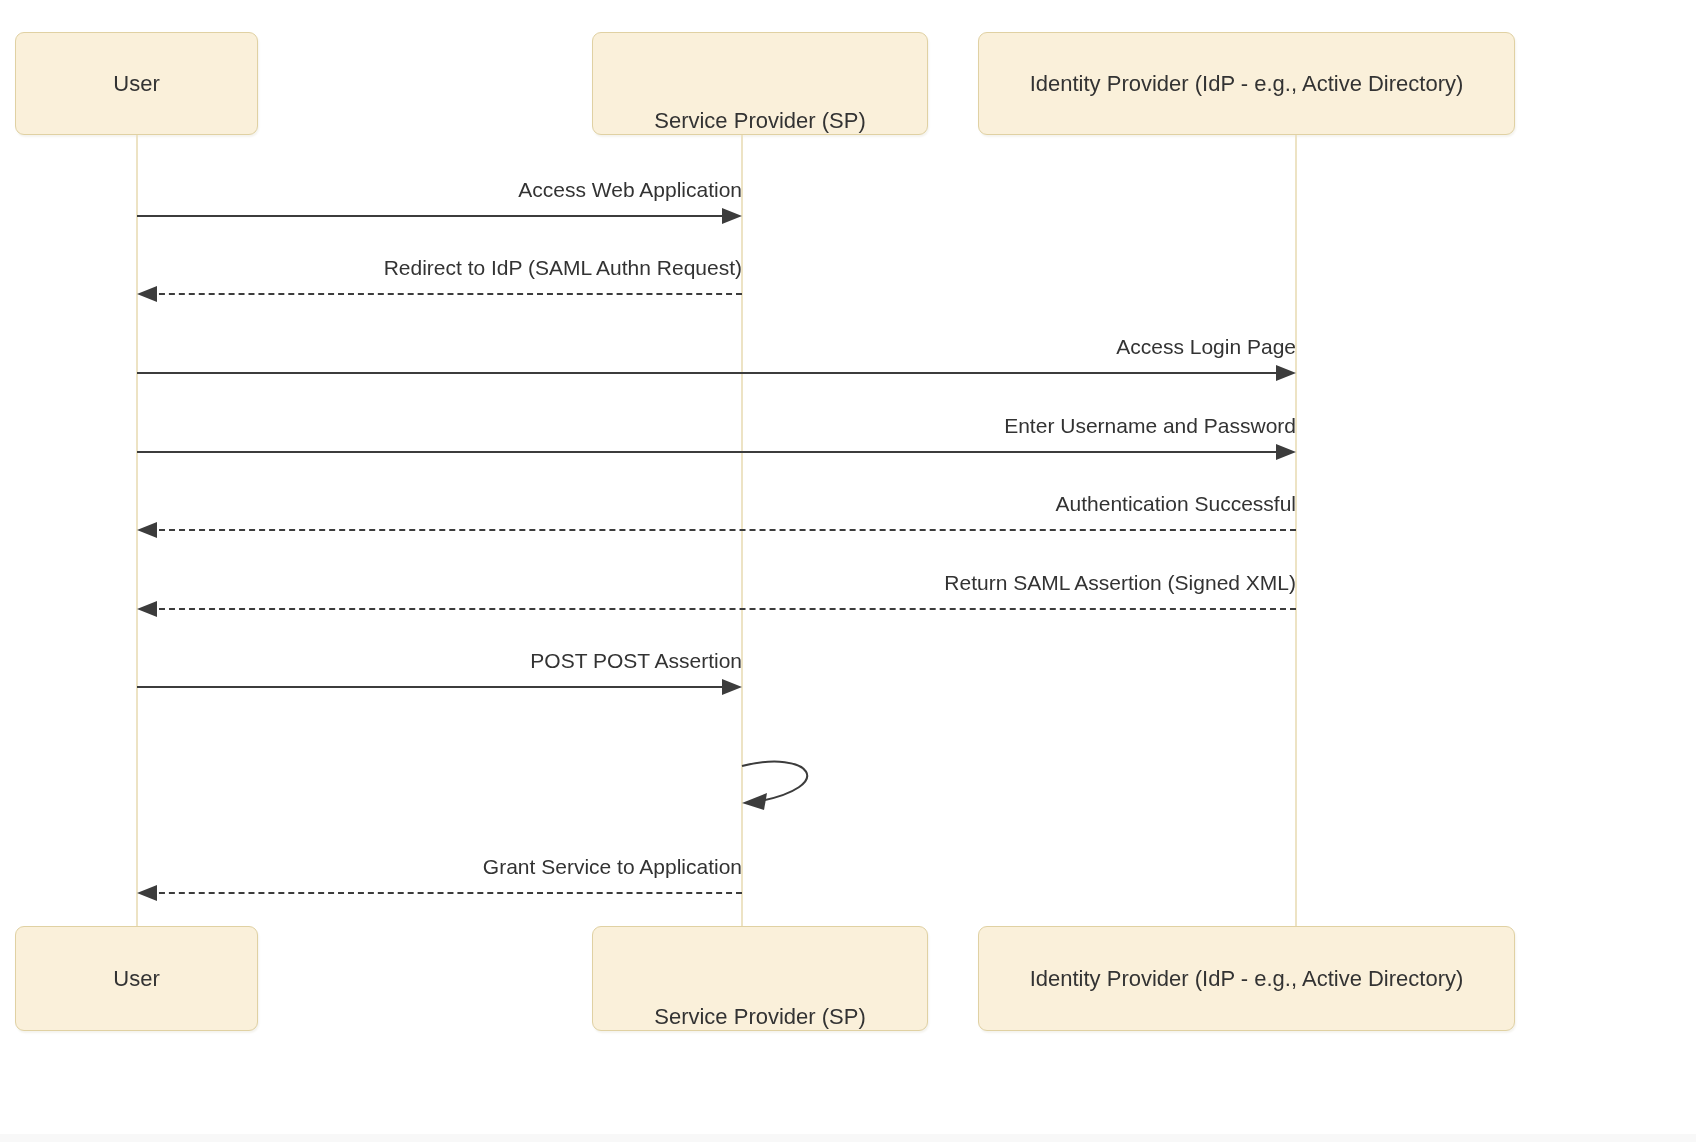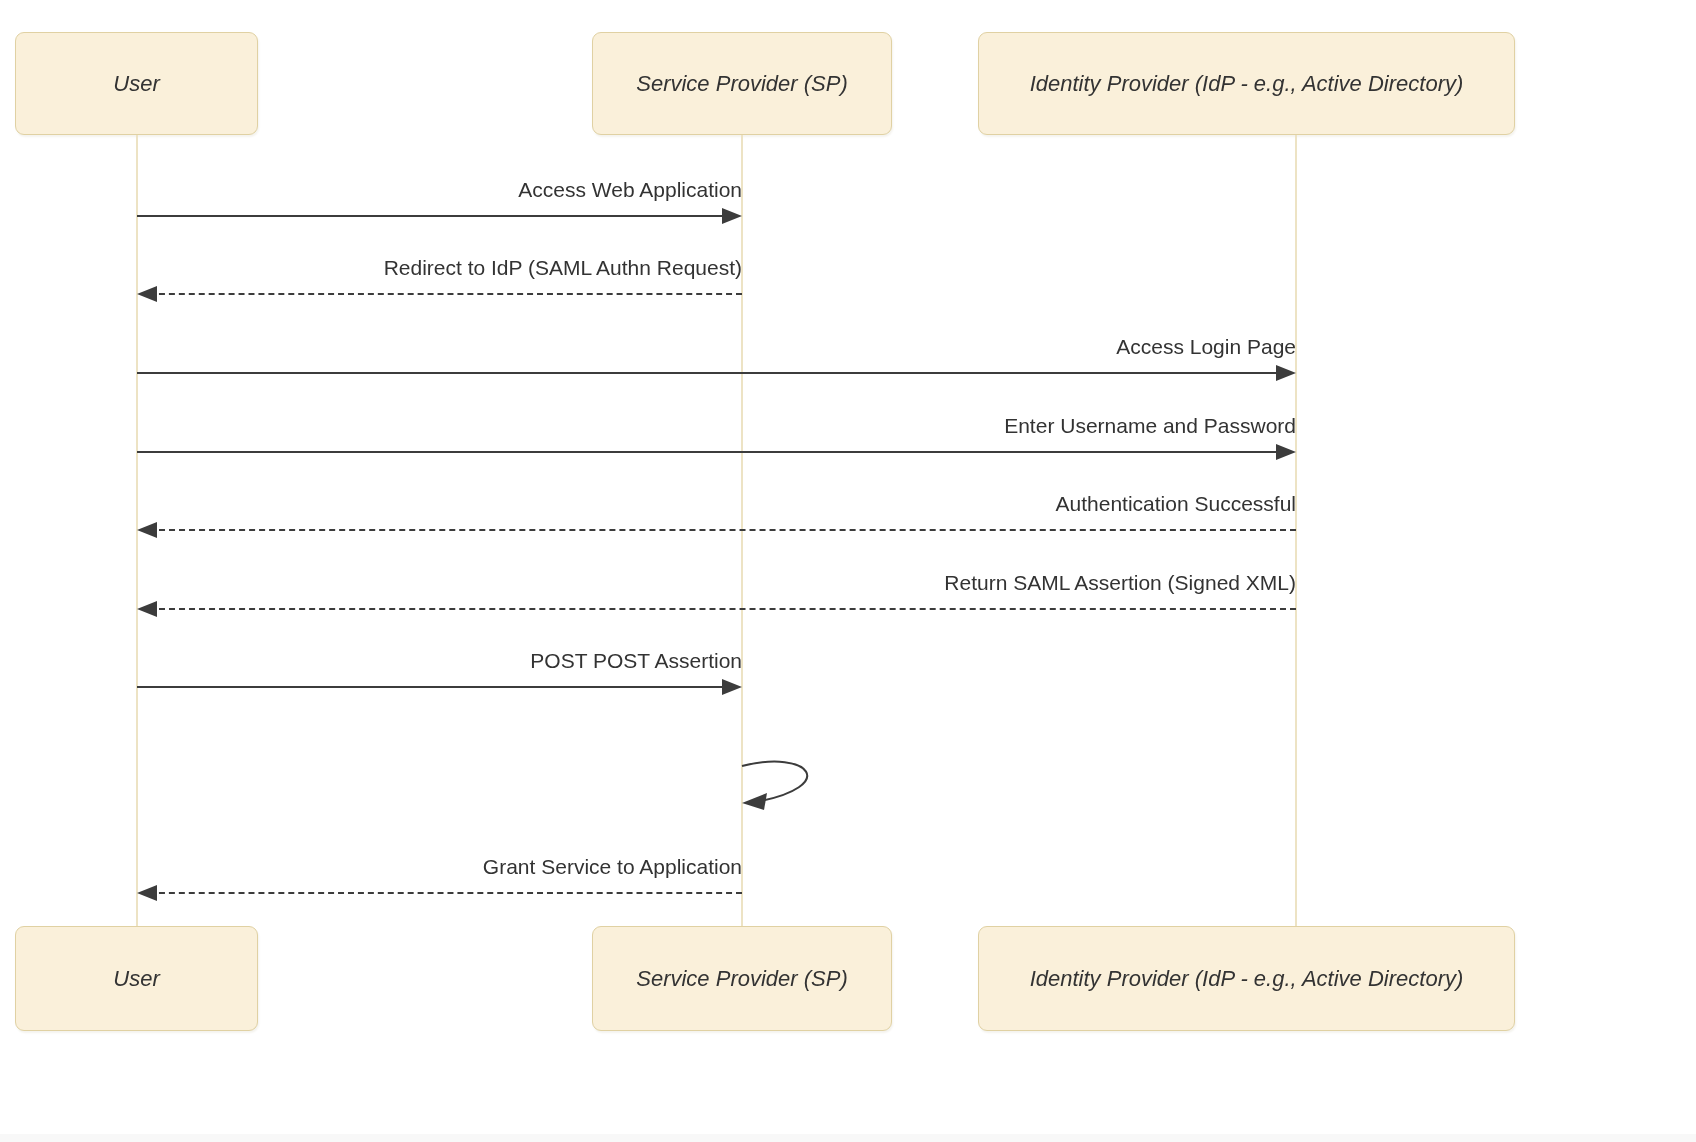--- a/index.html
+++ b/index.html
@@ -26,24 +26,23 @@
     box-sizing: border-box;
     display: flex;
     align-items: center;
     justify-content: center;
     box-shadow: 1px 2px 2px rgba(120,100,40,0.08);
   }
   .actor-box span {
     font-size: 22px;
     color: #333333;
     white-space: nowrap;
-    font-style: italic;
   }
   .ax-user { left: 15px;  width: 243px; }
-  .ax-sp   { left: 592px; width: 300px; }
+  .ax-sp   { left: 592px; width: 336px; align-items: flex-end; }
   .ax-idp  { left: 978px; width: 537px; }
   .row-top    { top: 32px; }
   .row-bottom { top: 926px; height: 105px; }
   
   .lifeline {
     position: absolute;
     top: 135px;
     width: 2px;
     height: 791px;
     background: #ede3c4;

